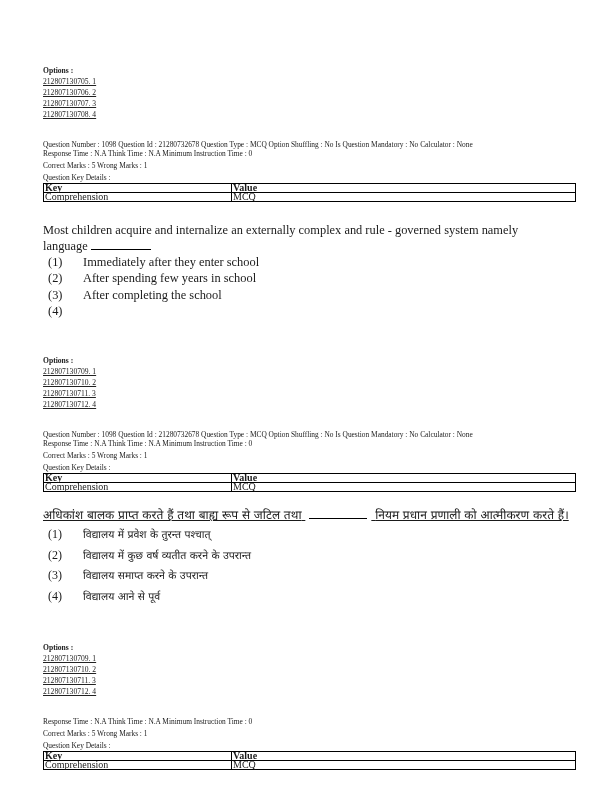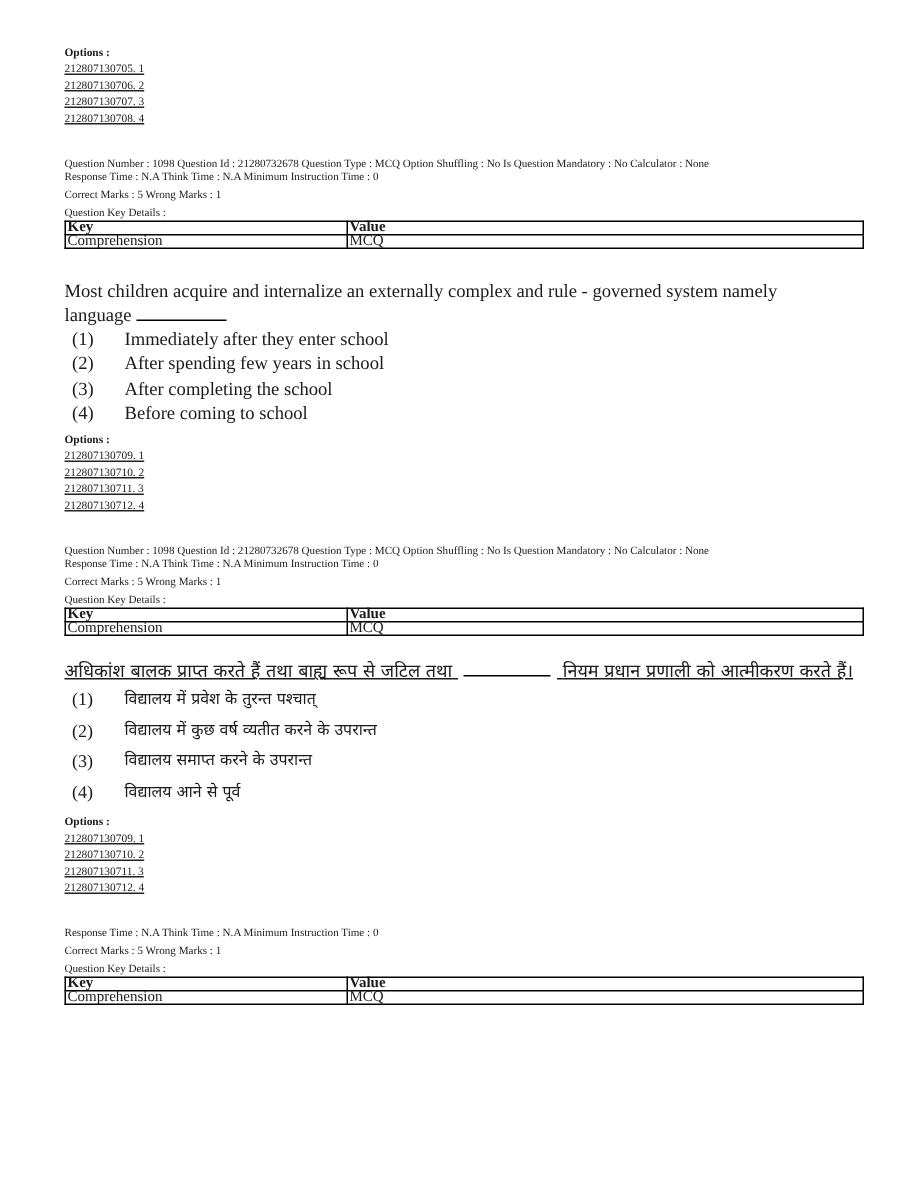--- a/index.html
+++ b/index.html
@@ -1,21 +1,21 @@
 <!DOCTYPE html>
 <html><head>
 <meta charset="utf-8">
 <style>
   html, body { margin: 0; padding: 0; background: #ffffff; }
   body {
     width: 612px; height: 792px; position: relative; overflow: hidden;
     font-family: "Liberation Serif", "DejaVu Serif", serif; color: #1a1a1a;
   }
   .page { position: absolute; left: 43px; top: 29px; width: 532px; }
-  .opt-title { font-size: 7.6px; font-weight: bold; line-height: 11px; }
+  .opt-title { font-size: 7.6px; font-weight: bold; line-height: 11px; margin-top: 36px; }
   .opt-line { font-size: 7.6px; line-height: 11px; color: #222; text-decoration: underline; }
   .meta { font-size: 7.4px; font-weight: normal; line-height: 9px; }
   .meta-gap { height: 3px; }
   table.kv { width: 533px; border-collapse: collapse; margin-top: 1px; }
   table.kv td {
     border: 1px solid #000; font-size: 10px; line-height: 8px; padding: 0 1px;
     height: 8px; vertical-align: middle;
   }
   table.kv td.c1 { width: 185px; }
   table.kv tr.hdr td { font-weight: bold; }
@@ -72,21 +72,20 @@
     <div class="q-opt">
       <span class="num">(2)</span>
       <span>After spending few years in school</span>
     </div>
     <div class="q-opt">
       <span class="num">(3)</span>
       <span>After completing the school</span>
     </div>
     <div class="q-opt">
       <span class="num">(4)</span>
-      <span>Before coming to school</span>
     </div>
     <div style="margin-top:4px;">
       <div class="opt-title">Options :</div>
       <div class="opt-line">212807130709. 1</div>
       <div class="opt-line">212807130710. 2</div>
       <div class="opt-line">212807130711. 3</div>
       <div class="opt-line">212807130712. 4</div>
     </div>
   </div>
 

